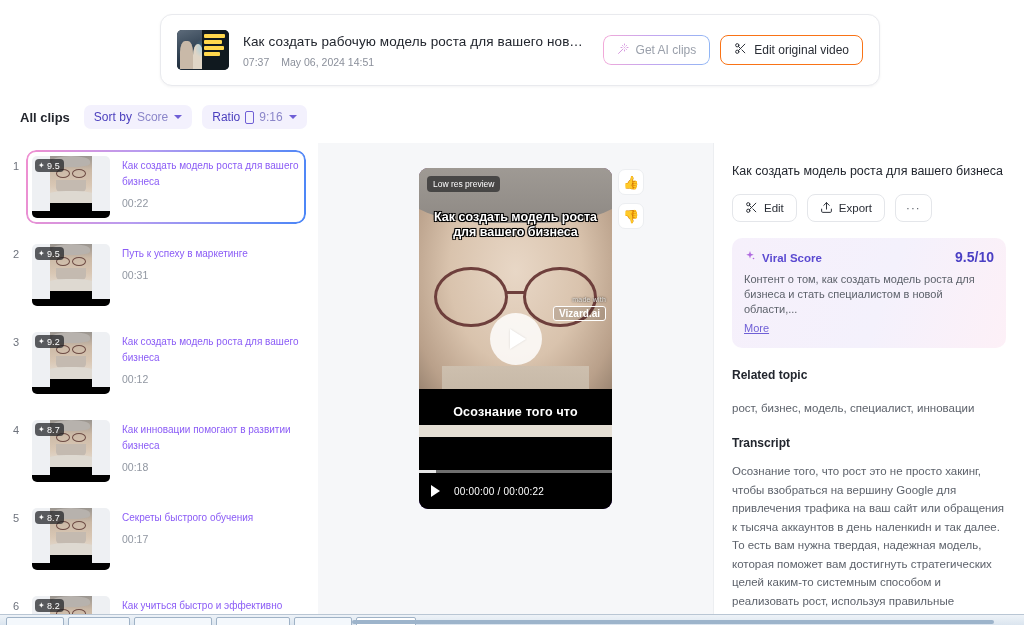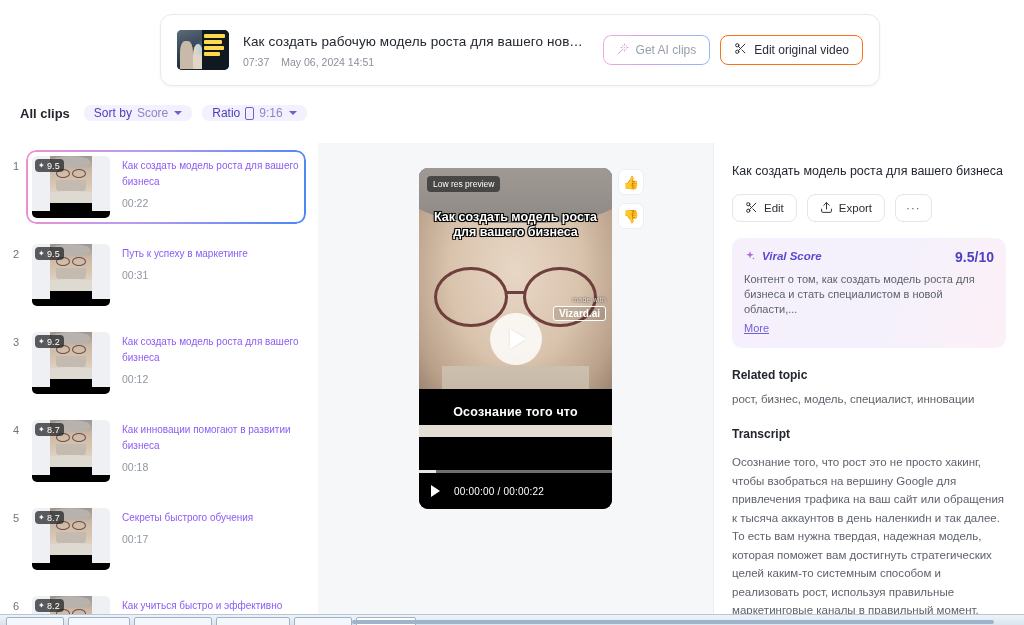--- a/index.html
+++ b/index.html
@@ -59,21 +59,21 @@
   .btn-outline {
     height:30px; padding:0 13px; border-radius:8px; background:#fff;
     border:1px solid #f97316; display:flex; align-items:center; gap:7px;
     font-size:12px; color:#2a2e36; cursor:pointer;
   }
 
   
   .filterbar { position:absolute; left:20px; top:105px; display:flex; align-items:center; gap:10px; }
   .allclips { font-size:13px; font-weight:bold; color:#23262d; padding-right:4px; }
   .chip {
-    height:16px; padding:0 10px; border-radius:7px; background:#f3f1fd;
+    height:24px; padding:0 10px; border-radius:7px; background:#f3f1fd;
     display:flex; align-items:center; gap:5px; font-size:12px; color:#4b3fbe; cursor:pointer;
   }
   .chip .val { color:#8b86c9; }
   .chev { width:0;height:0;border-left:4px solid transparent;border-right:4px solid transparent;
           border-top:4.5px solid #6f5fd6; margin-left:1px; }
   .ratio-ic { width:9px; height:13px; border:1.4px solid #6f5fd6; border-radius:2px; }
 
   
   .pane-left { position:absolute; left:0; top:143px; width:318px; bottom:11px;
                background:#fff; overflow:hidden; }
@@ -187,28 +187,28 @@
   .rp-actions { display:flex; gap:10px; margin-top:14px; }
   .rp-btn { height:28px; padding:0 12px; border-radius:8px; background:#fff;
             border:1px solid #e4e6ea; display:flex; align-items:center; gap:6px;
             font-size:11.5px; color:#2a2e36; cursor:pointer; }
   .rp-btn.dots { padding:0 10px; letter-spacing:1px; color:#555a63; }
   .viral {
     margin-top:16px; border-radius:10px; padding:11px 12px 12px 12px;
     background:linear-gradient(110deg,#f6f0fb 0%,#f4f1fc 55%,#fdf0f7 100%);
   }
   .viral-head { display:flex; align-items:center; justify-content:space-between; }
-  .viral-label { display:flex; align-items:flex-start; gap:6px;
-    font-size:11.5px; font-weight:bold; color:#5b4ad1;font-style:italic; }
+  .viral-label { display:flex; align-items:flex-end; gap:6px;
+    font-size:11.5px; font-weight:bold; color:#5b4ad1; }
   .viral-score { font-size:14px; font-weight:bold; color:#4a3fc4; }
   .viral-desc { margin-top:7px; font-size:11px; color:#5d626b; line-height:15px; }
   .viral-more { margin-top:5px; font-size:11px; color:#6f5fd6;
     text-decoration:underline; cursor:pointer; display:inline-block; }
   .rp-h { margin-top:20px; font-size:12px; font-weight:bold; color:#22262e; }
-  .rp-p { margin-top:9px; font-size:11.5px; color:#5d626b; line-height:16px; }
+  .rp-p { margin-top:18px; font-size:11.5px; color:#5d626b; line-height:16px; }
   .rp-p.transcript { margin-top:12px; line-height:18.5px; }
 
   
   .osbar { position:absolute; left:0; right:0; bottom:0; height:11px;
            background:linear-gradient(180deg,#eef3f8,#dbe5ef); border-top:1px solid #b9c6d4; }
   .osbar .tab { position:absolute; top:2px; height:9px; background:#f4f8fc;
                 border:1px solid #9fb2c6; border-radius:2px 2px 0 0; }
   .osbar .tab.active { background:#ffffff; }
   .osbar .scroll { position:absolute; left:352px; right:30px; bottom:1px; height:4px;
                    background:#9db4cb; border-radius:2px; }

